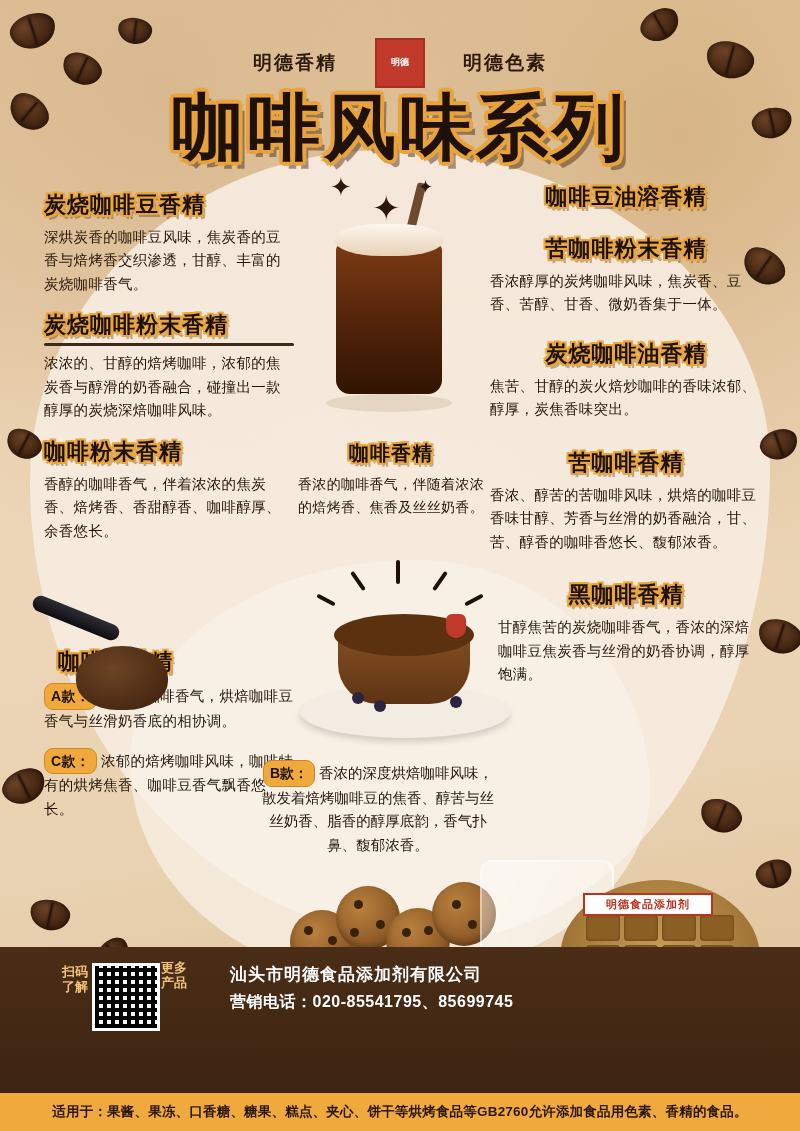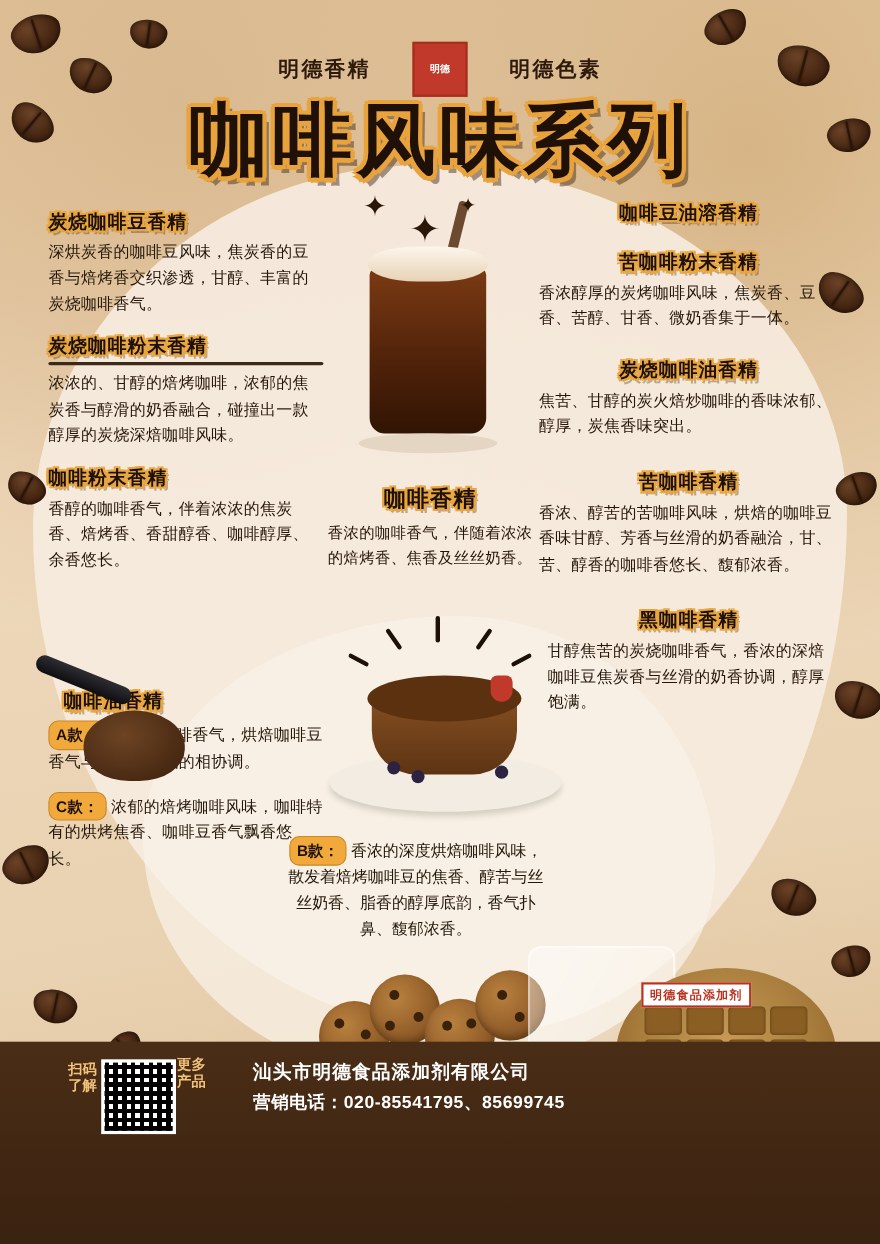--- a/index.html
+++ b/index.html
@@ -72,21 +72,21 @@
   }
   .sparkle{position:absolute;z-index:6;color:#2b1708;font-size:26px;}
   
   .col{position:absolute;z-index:4;}
   .col-left{left:44px;top:190px;width:250px;}
   .col-right{left:490px;top:182px;width:272px;}
   .col-mid{left:296px;top:440px;width:190px;}
   .sec{margin-bottom:14px;}
   .sec h3{
     margin:0 0 6px 0;
-    font-size:17px;font-weight:bold;color:#1d1107;
+    font-size:22px;font-weight:bold;color:#1d1107;
     text-shadow:2px 0 0 #e9a63f,-2px 0 0 #e9a63f,0 2px 0 #e9a63f,0 -2px 0 #e9a63f,
                 2px 2px 0 #e9a63f,-2px 2px 0 #e9a63f,2px -2px 0 #e9a63f,-2px -2px 0 #e9a63f,
                 3px 4px 0 rgba(70,40,15,.35);
     letter-spacing:1px;
   }
   .sec h3.underline:after{
     content:"";display:block;height:3px;background:#3a2a17;
     margin-top:3px;border-radius:2px;
   }
   .sec p{
@@ -169,21 +169,21 @@
   .biscuit-circle{
     position:absolute;left:560px;top:880px;width:200px;height:155px;z-index:6;
     background:radial-gradient(circle at 50% 45%, #c79a56 0%, #a87c3c 60%, #8d6229 100%);
     border-radius:50%;
     display:flex;flex-wrap:wrap;align-content:center;justify-content:center;gap:4px;
     padding:14px;box-sizing:border-box;overflow:hidden;
   }
   .biscuit{width:34px;height:26px;background:#8b5e23;border-radius:4px;box-shadow:inset 0 0 3px rgba(0,0,0,.4);}
   .bc-label{
     position:absolute;left:583px;top:893px;z-index:7;
-    background:#fff;border:2px solid #b9331f;padding:2px 6px;
+    background:#fff;border:2px solid #b9331f;padding:2px 21px;
     font-size:11px;color:#b9331f;font-weight:bold;letter-spacing:1px;
   }
   .bc-caption{
     position:absolute;left:588px;top:1000px;z-index:7;width:170px;text-align:center;
     color:#fff;font-size:13px;font-weight:bold;letter-spacing:1px;
     font-family:"Liberation Serif",serif;text-shadow:0 1px 2px rgba(0,0,0,.5);
   }
   
   .footer{
     position:absolute;left:0;bottom:0;width:100%;height:184px;
@@ -400,15 +400,16 @@
       <div class="qr-left-text">扫码了解</div>
       <div class="qr">
           <div class="cellgrid"></div>
         </div>
       <div class="qr-right-text">更多产品</div>
       <div class="footer-company">
         <div class="line1">汕头市明德食品添加剂有限公司</div>
         <div class="line2">营销电话：020-85541795、85699745</div>
       </div>
     </div>
+    <div class="footer-bar">适用于：果酱、果冻、口香糖、糖果、糕点、夹心、饼干等烘烤食品等GB2760允许添加食品用色素、香精的食品。</div>
   </div>
 
 </div>
 
 </body></html>

